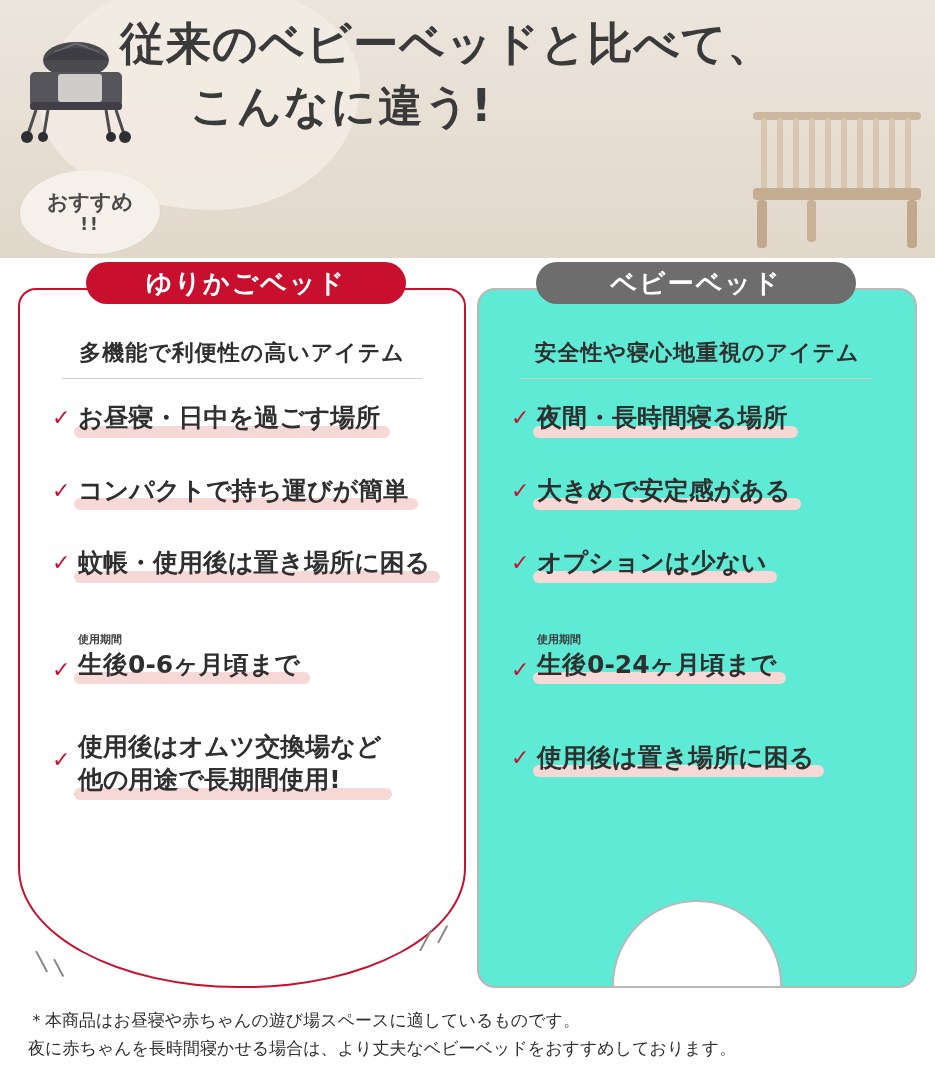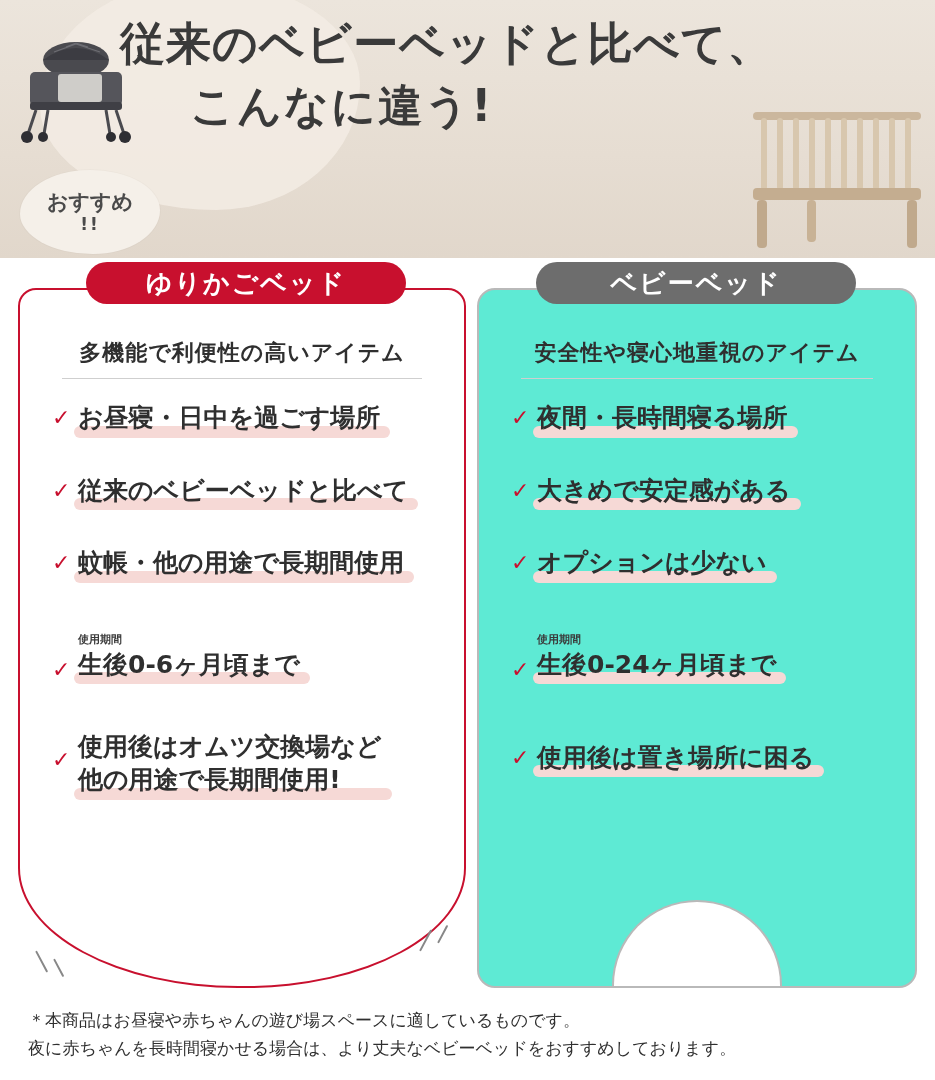--- a/index.html
+++ b/index.html
@@ -359,28 +359,28 @@
       <div class="item" style="margin-bottom:40px">
         <div class="check">✓</div>
         <div class="item-body">
           <span class="hl"><span class="item-text">お昼寝・日中を過ごす場所</span></span>
         </div>
       </div>
 
       <div class="item" style="margin-bottom:40px">
         <div class="check">✓</div>
         <div class="item-body">
-          <span class="hl"><span class="item-text">従来のベビーベッドと比べて</span></span>
+          <span class="hl"><span class="item-text">コンパクトで持ち運びが簡単</span></span>
         </div>
       </div>
 
       <div class="item" style="margin-bottom:52px">
         <div class="check">✓</div>
         <div class="item-body">
-          <span class="hl"><span class="item-text">蚊帳・他の用途で長期間使用</span></span>
+          <span class="hl"><span class="item-text">蚊帳・使用後は置き場所に困る</span></span>
         </div>
       </div>
 
       <div class="item" style="margin-bottom:48px">
         <div class="check" style="padding-top:26px">✓</div>
         <div class="item-body">
           <div class="item-sub">使用期間</div>
           <span class="hl"><span class="item-text">生後0-6ヶ月頃まで</span></span>
         </div>
       </div>

